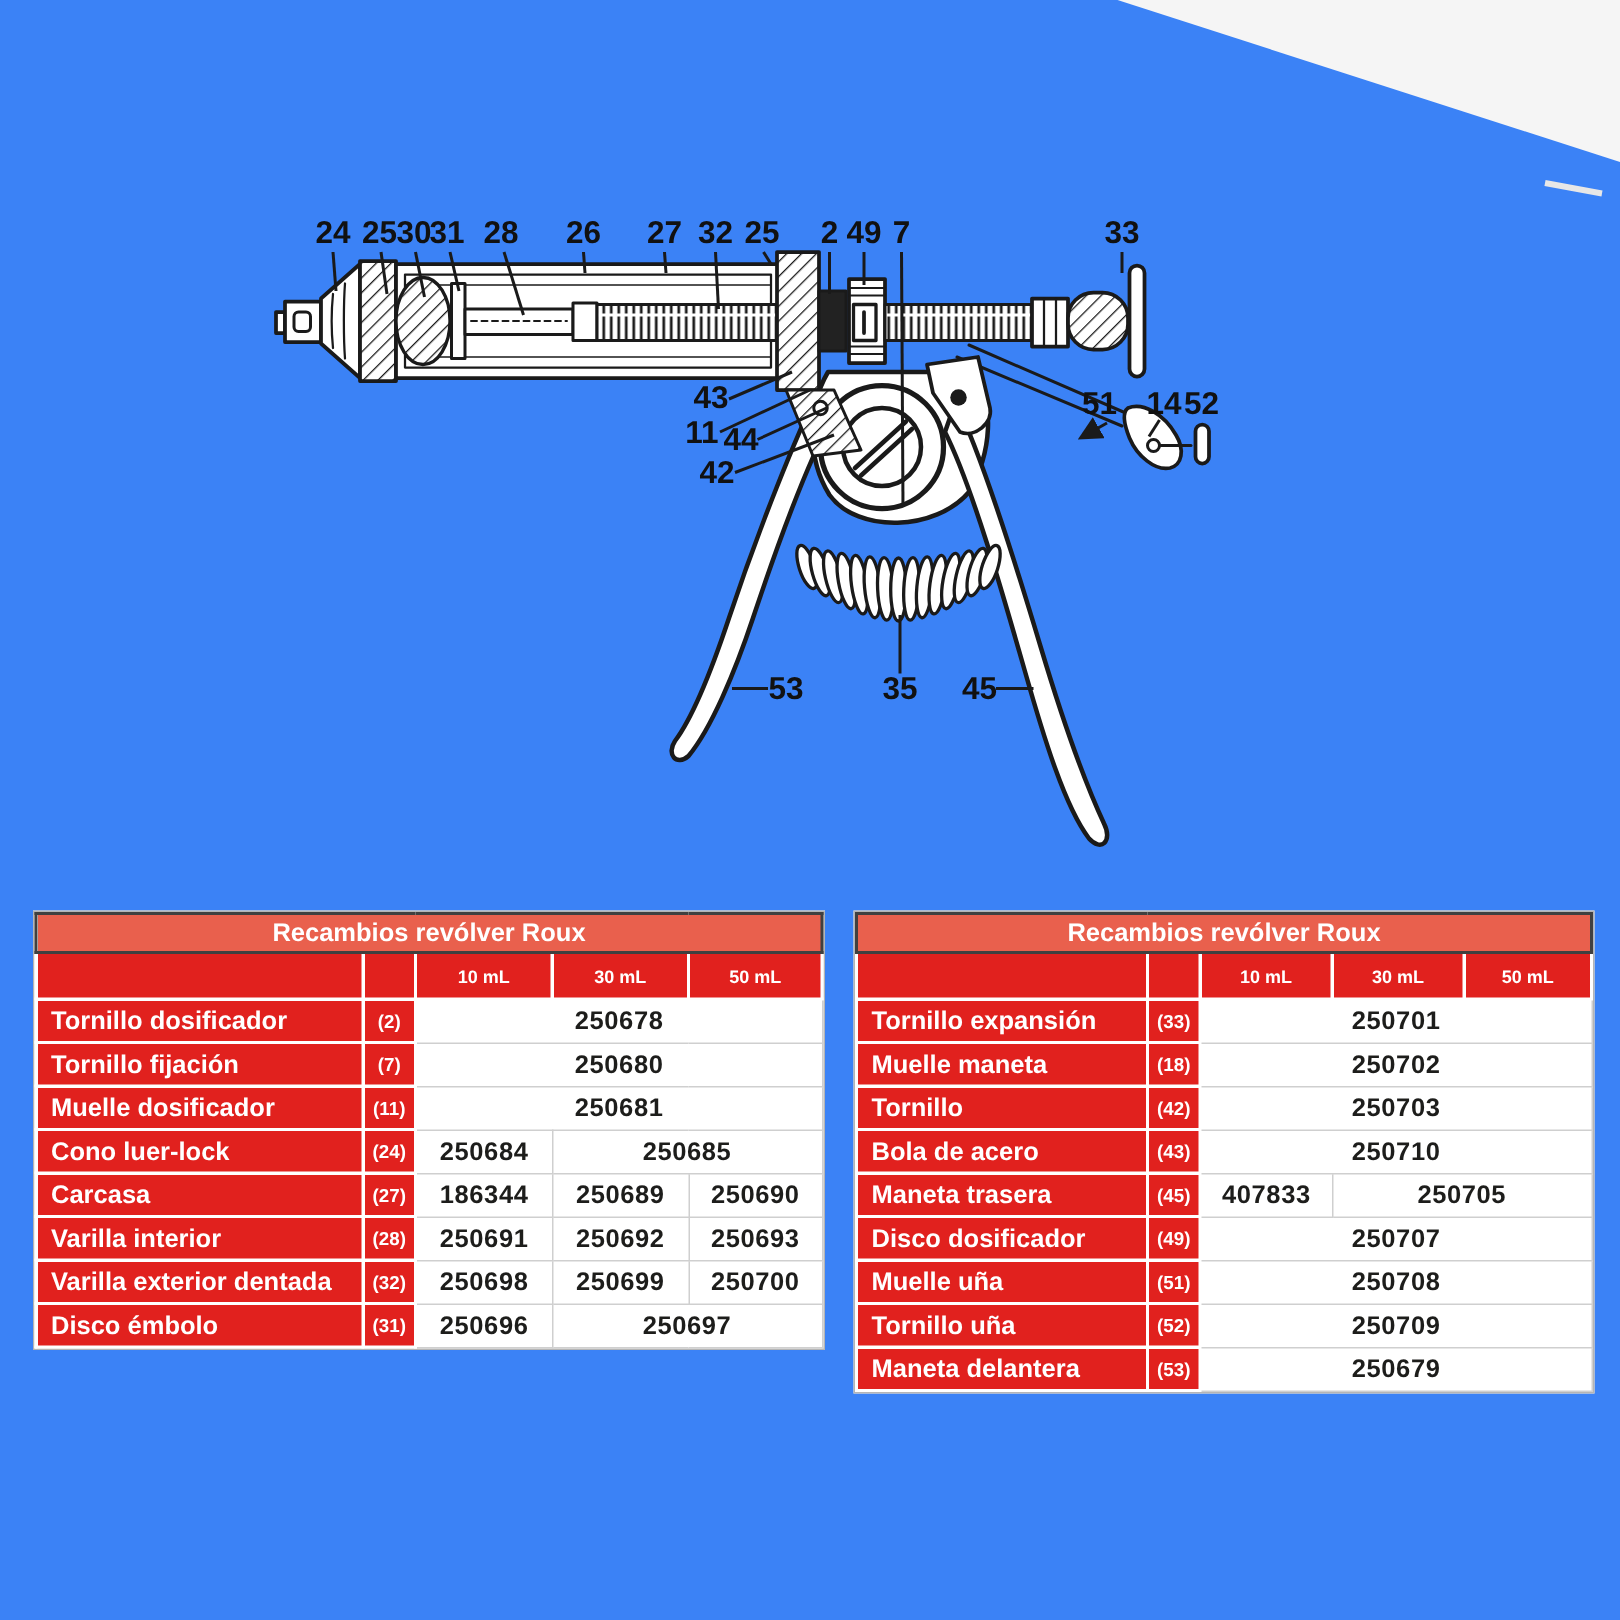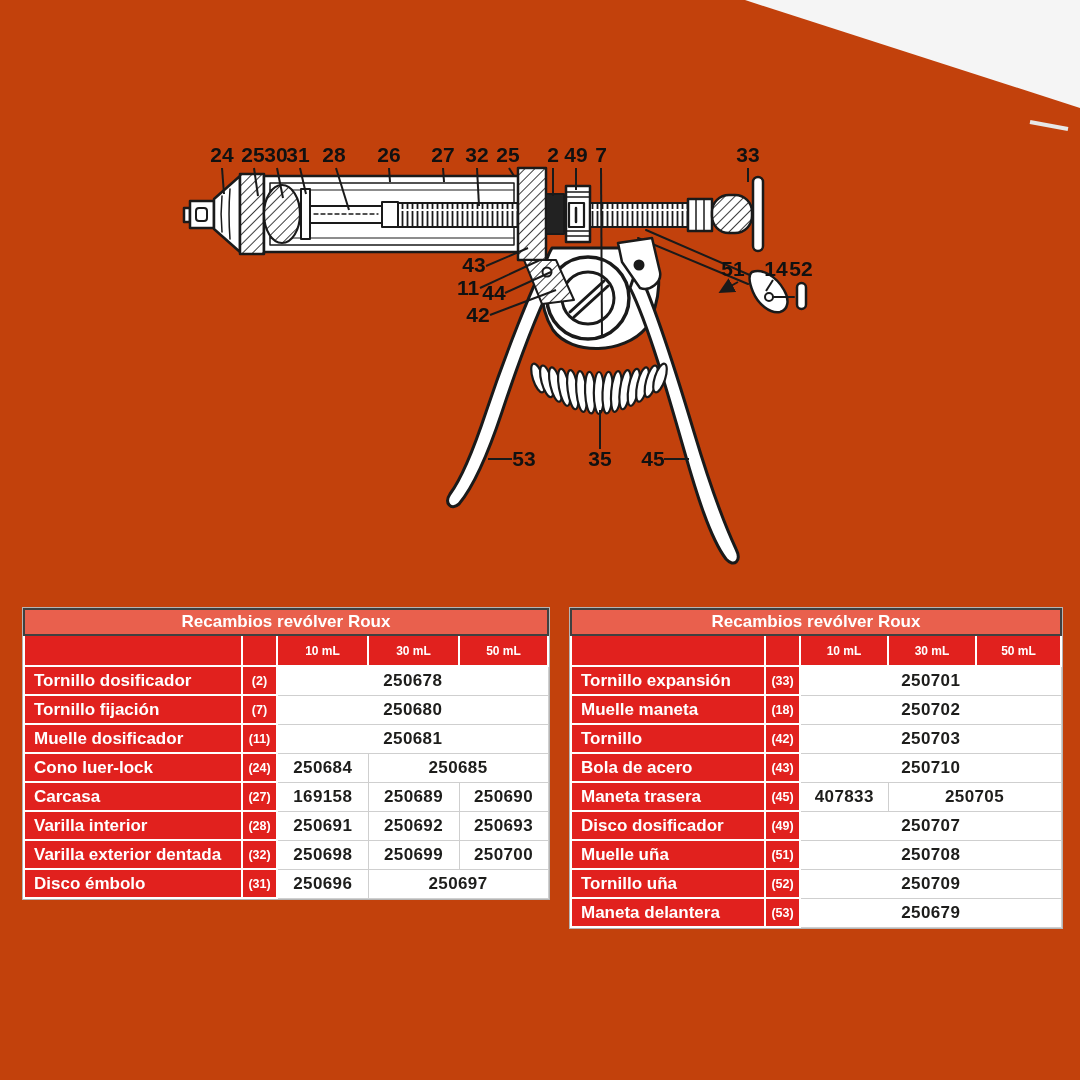--- a/index.html
+++ b/index.html
@@ -1,16 +1,16 @@
 <!DOCTYPE html>
 <html style="--red: #e1211e; --title-red: #e9604d;"><head>
 <meta charset="utf-8">
 <style>
   html,body{margin:0;padding:0;background:#fff;}
-  .stage{position:relative;width:1080px;height:1080px;background:#c2410c;overflow:hidden;
+  .stage{position:relative;width:1080px;height:1080px;background:#3b82f6;overflow:hidden;
          font-family:"Liberation Sans",sans-serif;}
   svg.diagram{position:absolute;left:0;top:0;}
   .callout-text{font:700 21px "Liberation Sans",sans-serif;fill:#111;text-anchor:middle;}
 
   .tbl-wrap{position:absolute;top:607px;border:1px solid #b5b5b5;background:#fff;box-sizing:border-box;}
   #t0{left:22px;width:528px;}
   #t1{left:569px;width:494px;}
   table{border-collapse:collapse;width:100%;table-layout:fixed;}
   td,th{padding:0;overflow:hidden;white-space:nowrap;}
   tr.title-row th{background:var(--title-red,#e9604d);color:#fff;font-size:17px;font-weight:700;
@@ -245,21 +245,21 @@
           </tr>
           <tr>
             <td class="lbl">Cono luer-lock</td>
             <td class="ref">(24)</td>
             <td class="num" colspan="1">250684</td>
             <td class="num" colspan="2">250685</td>
           </tr>
           <tr>
             <td class="lbl">Carcasa</td>
             <td class="ref">(27)</td>
-            <td class="num" colspan="1">169158</td>
+            <td class="num" colspan="1">186344</td>
             <td class="num" colspan="1">250689</td>
             <td class="num" colspan="1">250690</td>
           </tr>
           <tr>
             <td class="lbl">Varilla interior</td>
             <td class="ref">(28)</td>
             <td class="num" colspan="1">250691</td>
             <td class="num" colspan="1">250692</td>
             <td class="num" colspan="1">250693</td>
           </tr>

